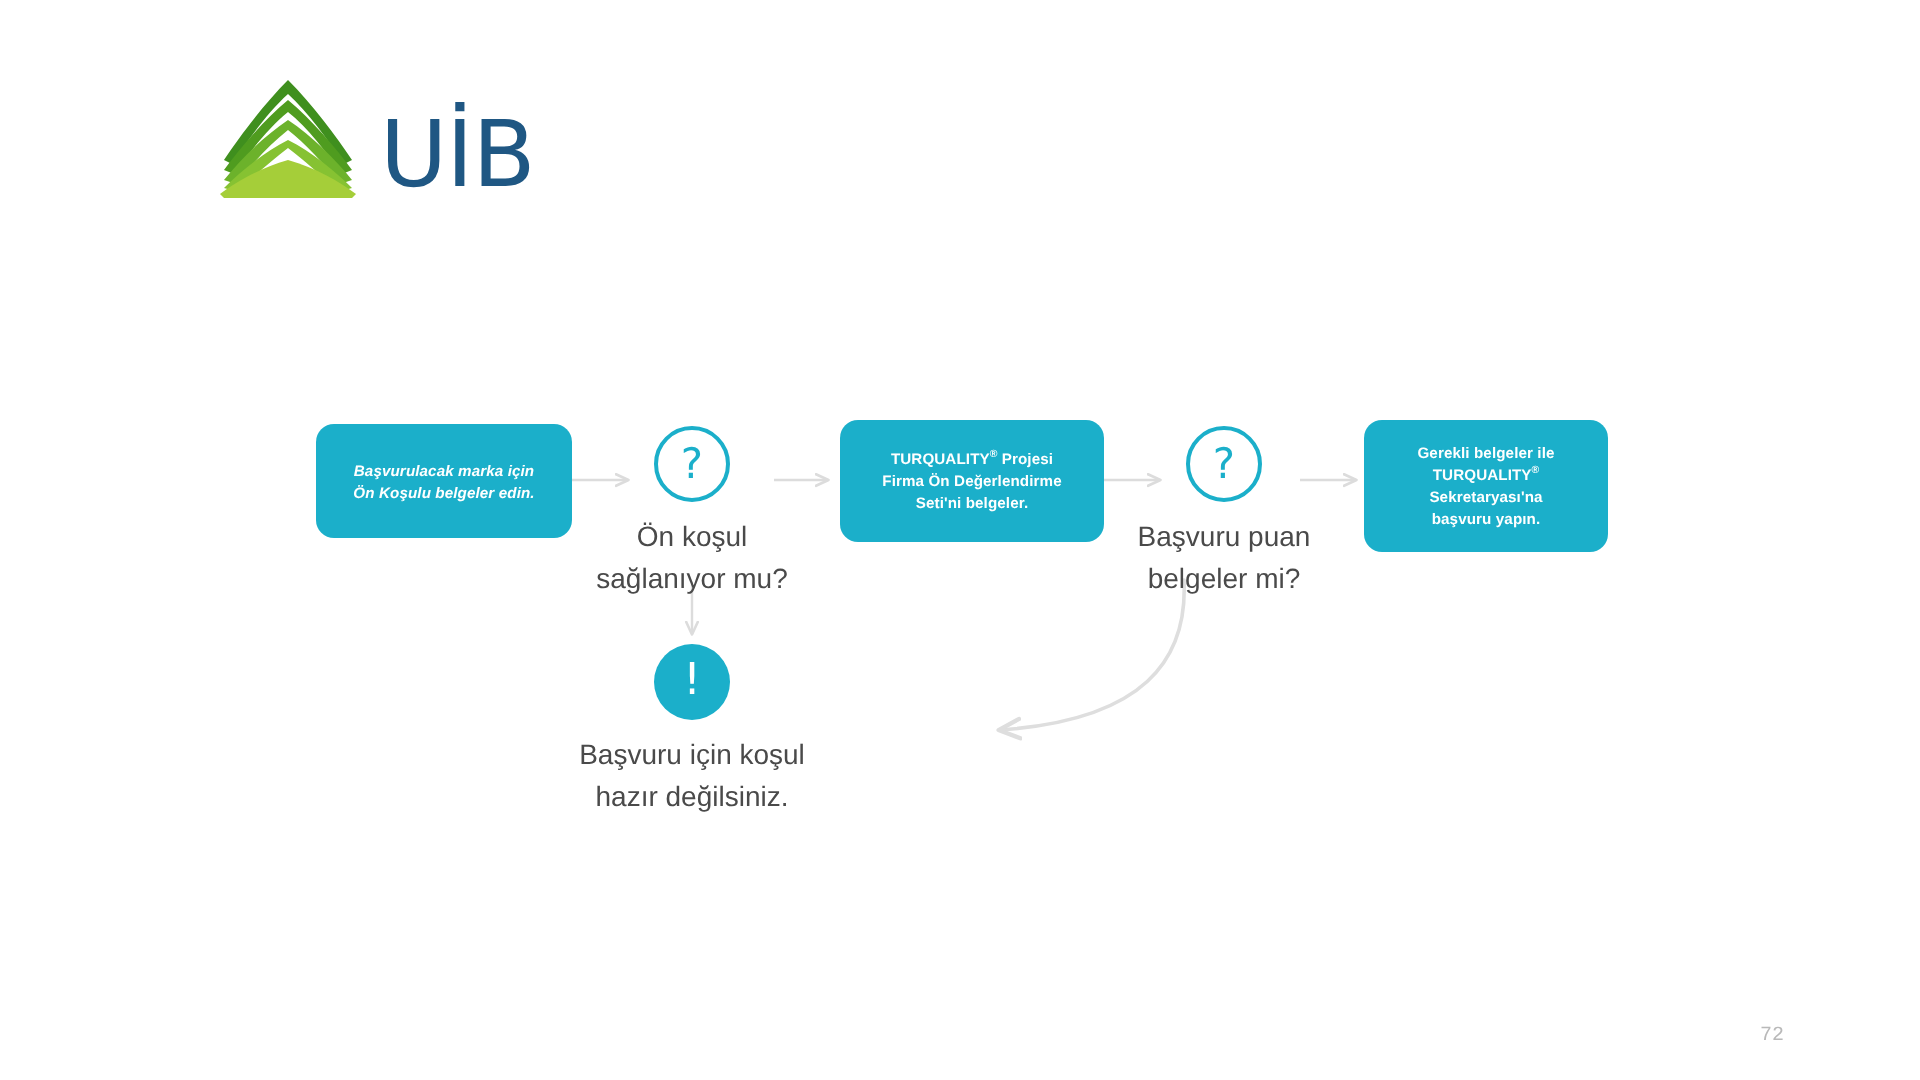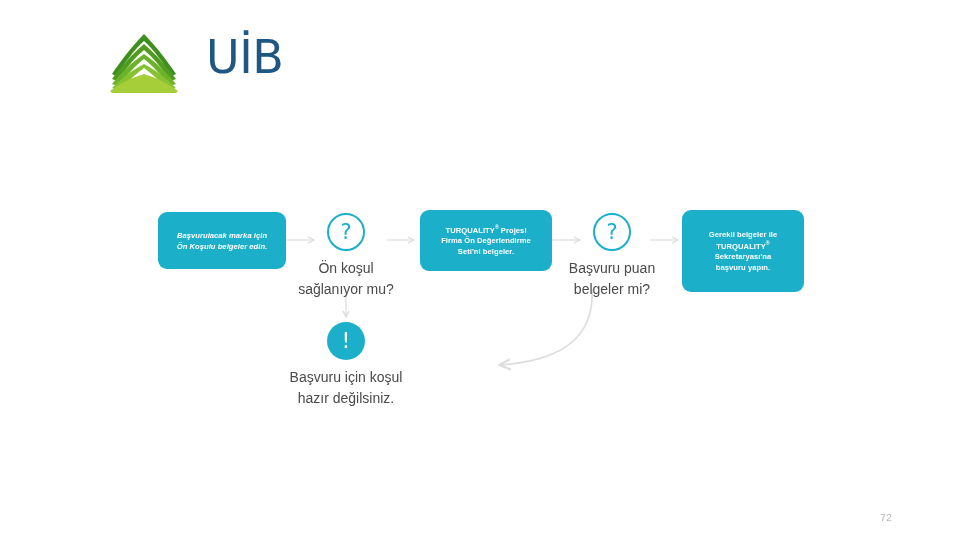--- a/index.html
+++ b/index.html
@@ -16,22 +16,21 @@
   }
 
   
   #logo {
     position: absolute;
     left: 104px;
     top: 32px;
     width: 165px;
     height: 68px;
     display: flex;
-    align-items: flex-start;
-    gap: 16px;
+    align-items: flex-end;
   }
   #logo-mark {
     width: 80px;
     height: 62px;
     flex: 0 0 auto;
   }
   #logo-text {
     font-family: "DejaVu Sans", sans-serif;
     font-size: 46px;
     font-weight: 400;
@@ -213,21 +212,21 @@
   </div>
 
   <div class="node decision" style="left:566px; top:213px; width:92px;">
     <div class="decision-circle">?</div>
     <div class="decision-label">
       <span class="line">Başvuru puan</span>
       <span class="line">belgeler mi?</span>
     </div>
   </div>
 
-  <div class="node process-box" style="left:682px; top:210px; width:122px; height:82px;">
+  <div class="node process-box" style="left:682px; top:210px; width:122px; height:66px;">
     <div>
       <span class="line">Gerekli belgeler ile</span>
       <span class="line"><span>TURQUALITY</span><span class="sup">®</span></span>
       <span class="line">Sekretaryası'na</span>
       <span class="line">başvuru yapın.</span>
     </div>
   </div>
 
 </div>
 

